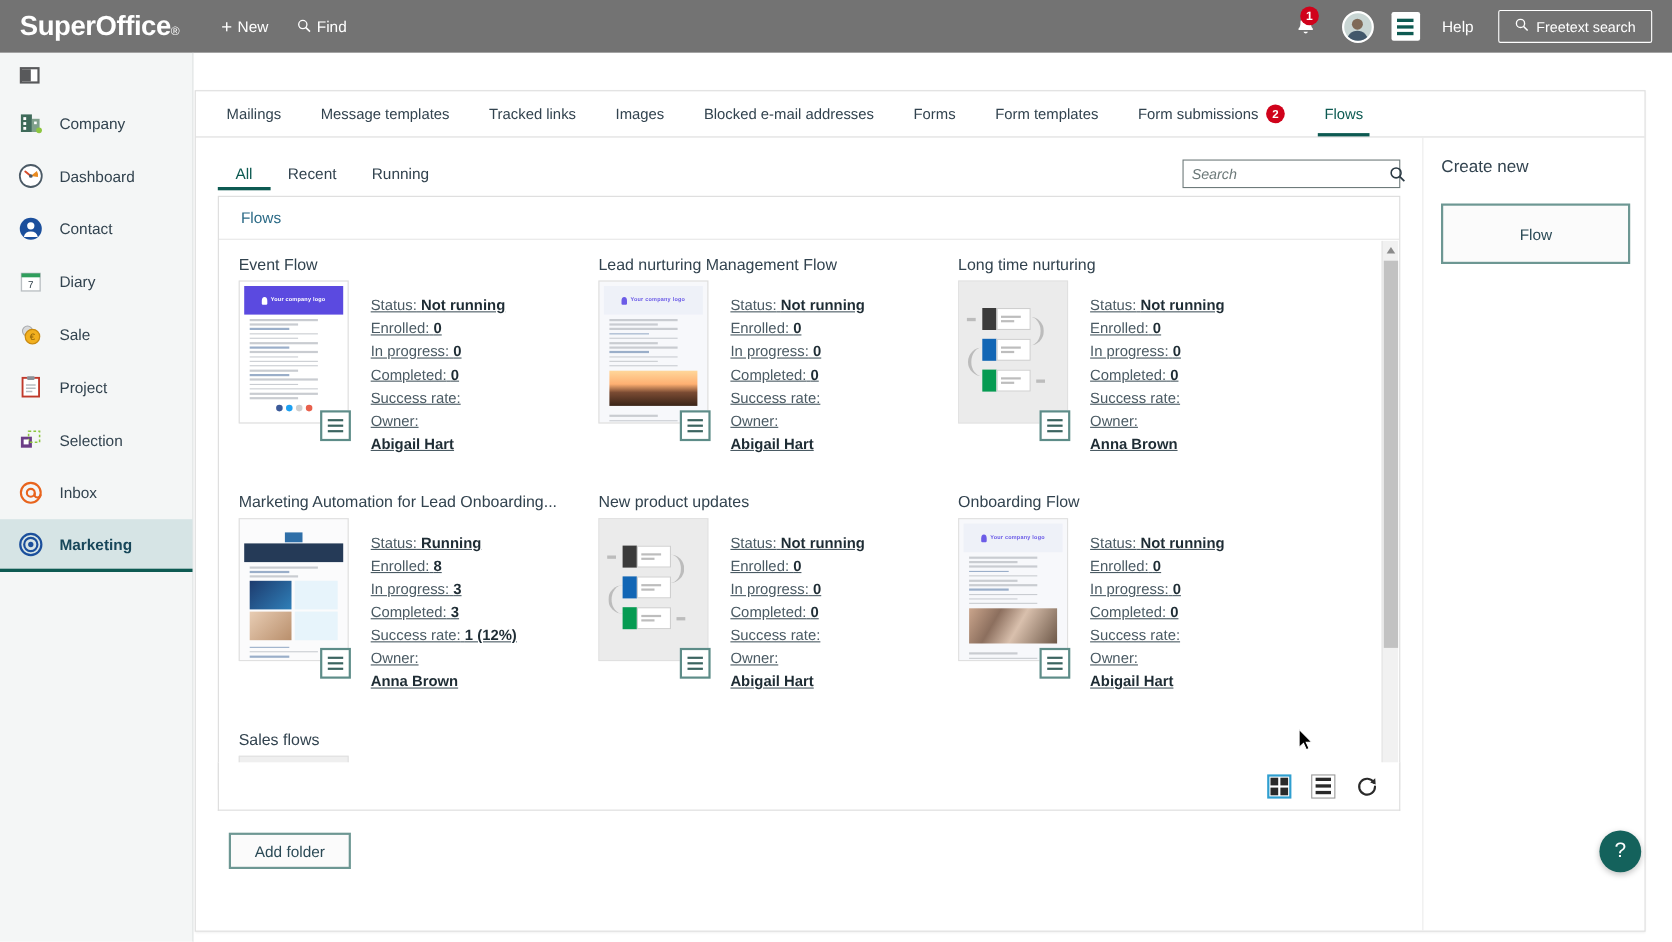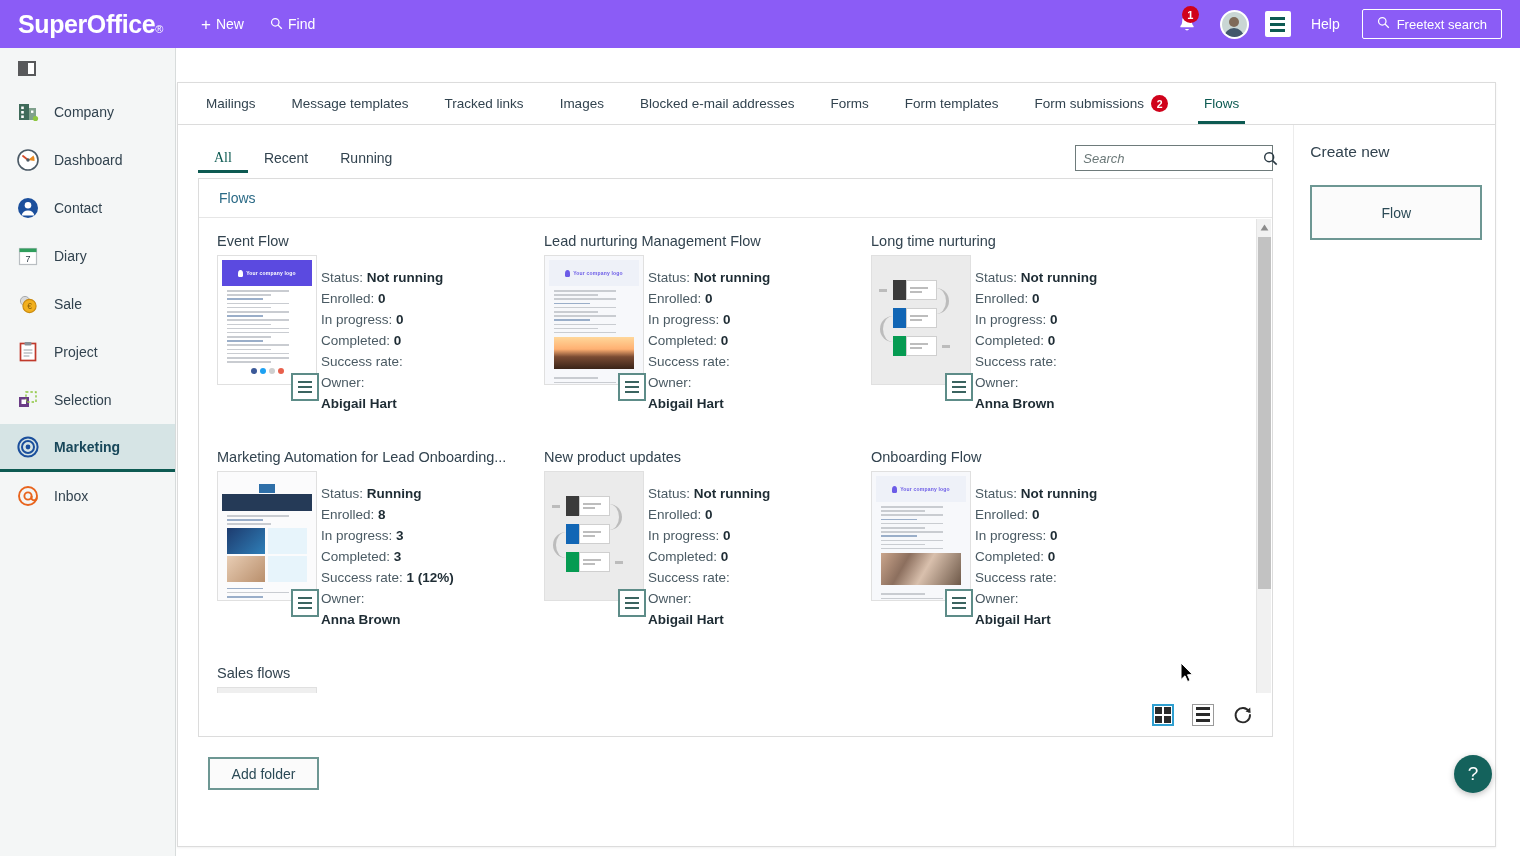--- a/index.html
+++ b/index.html
@@ -9,21 +9,21 @@
     overflow: hidden;
     background: #ffffff;
     font-family: "Liberation Sans", sans-serif;
     -webkit-font-smoothing: antialiased;
   }
 
   
   #topbar {
     position: absolute; top: 0; left: 0;
     width: 1520px; height: 48px;
-    background: #8b5cf6;
+    background: #737373;
     display: flex; align-items: center;
   }
   #logo {
     margin-left: 18px;
     color: #ffffff;
     font-size: 25px;
     font-weight: bold;
     letter-spacing: -0.4px;
   }
   #logo .reg { font-size: 11px; font-weight: normal; vertical-align: baseline; }
@@ -163,21 +163,21 @@
     width: 202px; position: relative; padding-top: 18px; padding-left: 16px;
     border-left: 1px solid #ececec;
   }
 
   
   #filterbar { height: 30px; display: flex; align-items: flex-end; position: relative; }
   .ftab {
     font-size: 14px; color: #32434f; cursor: pointer;
     padding: 0 16px 7px 16px; position: relative;
   }
-  .ftab.active { color: #0d5a52; font-family: Liberation Serif, serif; }
+  .ftab.active { color: #0d5a52; }
   .ftab.active::after {
     content: ''; position: absolute; left: 0; right: 0; bottom: 0;
     height: 3px; background: #0d5a52;
   }
   #searchbox {
     position: absolute; right: 0; bottom: 2px;
     width: 198px; height: 26px;
     border: 1px solid #6e7b7b; background: #fff;
     display: flex; align-items: center;
   }
@@ -228,22 +228,22 @@
   }
   .hamb-btn {
     position: absolute; left: 74px; top: 118px;
     width: 28px; height: 28px; background: #ffffff;
     border: 2px solid #5d8c88;
     display: flex; flex-direction: column; align-items: center;
     justify-content: center; gap: 3px; cursor: pointer; z-index: 4;
   }
   .hamb-btn i { display: block; width: 14px; height: 2px; background: #3b6460; }
   .flow-meta {
-    font-size: 13.5px; color: #4a5a63;
-    line-height: 21px; padding-top: 12px;
+    margin-left: 16px; font-size: 13.5px; color: #4a5a63;
+    line-height: 21px; padding-top: 12px; text-decoration: underline;
   }
   .flow-meta b { color: #1e2c34; font-weight: bold; }
 
   
   .et { position: absolute; inset: 0; background: #fff; padding: 4px; }
   .et-band { height: 26px; display: flex; align-items: center; justify-content: center; gap: 3px; }
   .et-band span { color: #fff; font-size: 5px; font-weight: bold; letter-spacing: 0.2px; }
   .bulb { width: 5px; height: 7px; background: #fff; border-radius: 50% 50% 20% 20%; }
   .et-lines { padding: 4px 5px 0 5px; }
   .et-lines i { display: block; height: 1.6px; background: #c9ccd1; margin-bottom: 2.6px; }
@@ -485,40 +485,40 @@
     <span class="nav-ico">
       <svg width="26" height="26" viewBox="0 0 26 26">
           <rect x="4" y="10" width="10" height="10" fill="#6b3d86"></rect>
           <rect x="11" y="5" width="10" height="10" fill="none" stroke="#8cc63f" stroke-width="1.4" stroke-dasharray="2.4 2"></rect>
           <rect x="6.5" y="12.5" width="4.5" height="4.5" fill="#fff"></rect>
         </svg>
     </span>
     <span>Selection</span>
   </div>
 
+  <div class="nav-item">
+    <span class="nav-ico">
+      <svg width="26" height="26" viewBox="0 0 26 26">
+          <circle cx="13" cy="13" r="9" fill="none" stroke="#e8641d" stroke-width="1.9"></circle>
+          <circle cx="13" cy="13" r="3.6" fill="none" stroke="#e8641d" stroke-width="1.9"></circle>
+          <path d="M16.6 13 v3 a3 3 0 0 0 5.4 -1.6" fill="none" stroke="#e8641d" stroke-width="1.9"></path>
+        </svg>
+    </span>
+    <span>Inbox</span>
+  </div>
+
   <div class="nav-item active">
     <span class="nav-ico">
       <svg width="26" height="26" viewBox="0 0 26 26">
           <circle cx="13" cy="13" r="9.6" fill="none" stroke="#1b4f9c" stroke-width="2"></circle>
           <circle cx="13" cy="13" r="6" fill="none" stroke="#1b4f9c" stroke-width="2"></circle>
           <circle cx="13" cy="13" r="2.4" fill="#1b4f9c"></circle>
         </svg>
     </span>
     <span>Marketing</span>
-  </div>
-
-  <div class="nav-item">
-    <span class="nav-ico">
-      <svg width="26" height="26" viewBox="0 0 26 26">
-          <circle cx="13" cy="13" r="9" fill="none" stroke="#e8641d" stroke-width="1.9"></circle>
-          <circle cx="13" cy="13" r="3.6" fill="none" stroke="#e8641d" stroke-width="1.9"></circle>
-          <path d="M16.6 13 v3 a3 3 0 0 0 5.4 -1.6" fill="none" stroke="#e8641d" stroke-width="1.9"></path>
-        </svg>
-    </span>
-    <span>Inbox</span>
   </div>
 </div>
 
 <div id="main">
   <div id="content-card">
 
     <div id="tabstrip">
       <div class="tab">
           <span>Mailings</span>
         </div>

